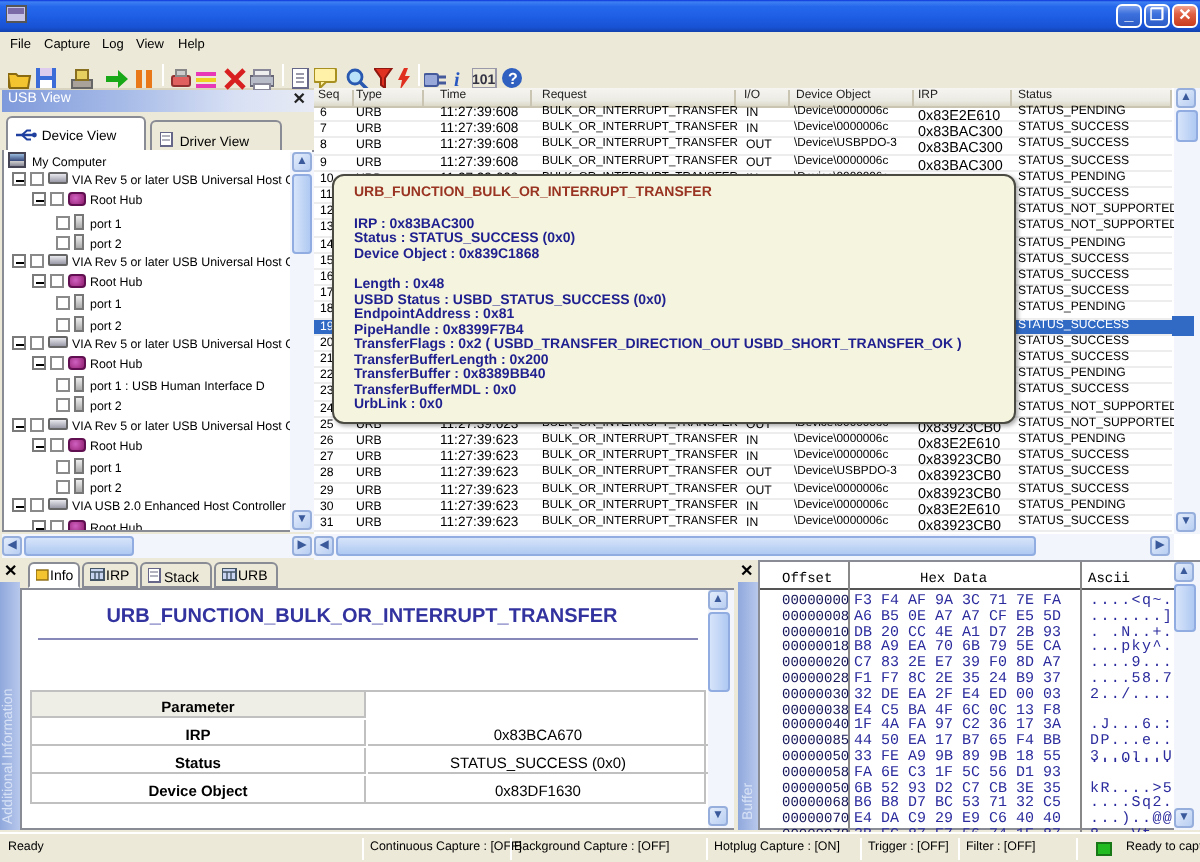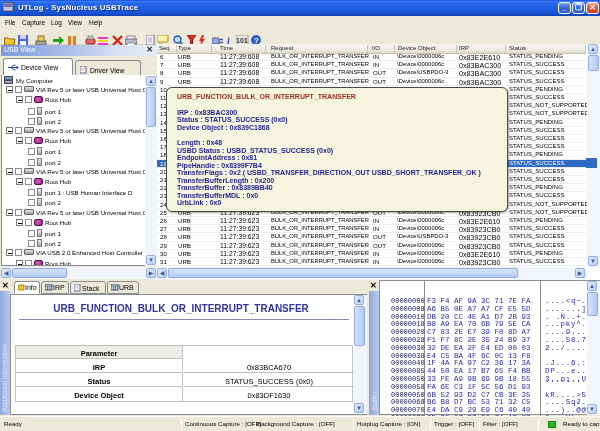--- a/index.html
+++ b/index.html
@@ -64,21 +64,20 @@
 #status{position:absolute;left:0;top:416px;width:600px;height:15px;background:#ECE9D8;border-top:1px solid #fff;font-size:6.2px;color:#000;}
 #status span{position:absolute;top:3px;white-space:nowrap;}
 .ssep{position:absolute;top:2px;width:1px;height:11px;background:#c0bcab;border-right:1px solid #fff;}
 </style></head>
 <body>
 <div id="titlebar">
  <svg class="abs" style="left:3px;top:2px" width="12" height="12">
       <rect x="0" y="1" width="10" height="8" fill="#c8c4e8" stroke="#555"></rect>
       <rect x="1" y="2" width="8" height="3" fill="#7a6aa8"></rect>
     </svg>
- <span class="ttext">UTLog - SysNucleus USBTrace</span>
  <div class="tbtn" style="left:558px">_</div>
  <div class="tbtn" style="left:572px">❐</div>
  <div class="tbtn close" style="left:586px">✕</div>
 </div>
 <div id="menubar">
  <span style="left:5px">File</span>
     <span style="left:22px">Capture</span>
     <span style="left:51px">Log</span>
     <span style="left:68px">View</span>
     <span style="left:89px">Help</span>
@@ -525,20 +524,25 @@
         <div style="position:absolute;left:168px;top:42px;width:170px;height:13px;text-align:center;padding-top:3px;">0x83DF1630</div>
       </div>
     </div>
 </div>
 
 <div id="br">
  <div style="position:absolute;left:2px;top:1px;font-size:8px;font-weight:bold;">✕</div>
  <div id="strip2"></div>
  <div class="vtext" style="left:3px;top:130px;">Buffer</div>
  <div id="hexpane">
+      <div style="position:absolute;left:0;top:5px;width:219px;border-bottom:1px solid #555;height:9px;font-size:7px;color:#000;">
+        <span style="position:absolute;left:11px;">Offset</span>
+        <span style="position:absolute;left:80px;">Hex Data</span>
+        <span style="position:absolute;left:164px;">Ascii</span>
+      </div>
       <div style="position:absolute;left:44px;top:0;width:1px;height:135px;background:#888;"></div>
       <div style="position:absolute;left:160px;top:0;width:1px;height:135px;background:#888;"></div>
       <div class="hexrow" style="left:11px;top:16px;color:#15155a;">00000000</div>
       <div class="hexrow" style="left:47px;top:16px;font-size:7.5px;">F3 F4 AF 9A 3C 71 7E FA</div>
       <div class="hexrow" style="left:165px;top:16px;font-size:7.5px;letter-spacing:0.7px;">....&lt;q~.</div>
       <div class="hexrow" style="left:11px;top:23.8px;color:#15155a;">00000008</div>
       <div class="hexrow" style="left:47px;top:23.8px;font-size:7.5px;">A6 B5 0E A7 A7 CF E5 5D</div>
       <div class="hexrow" style="left:165px;top:23.8px;font-size:7.5px;letter-spacing:0.7px;">.......]</div>
       <div class="hexrow" style="left:11px;top:31.6px;color:#15155a;">00000010</div>
       <div class="hexrow" style="left:47px;top:31.6px;font-size:7.5px;">DB 20 CC 4E A1 D7 2B 93</div>

